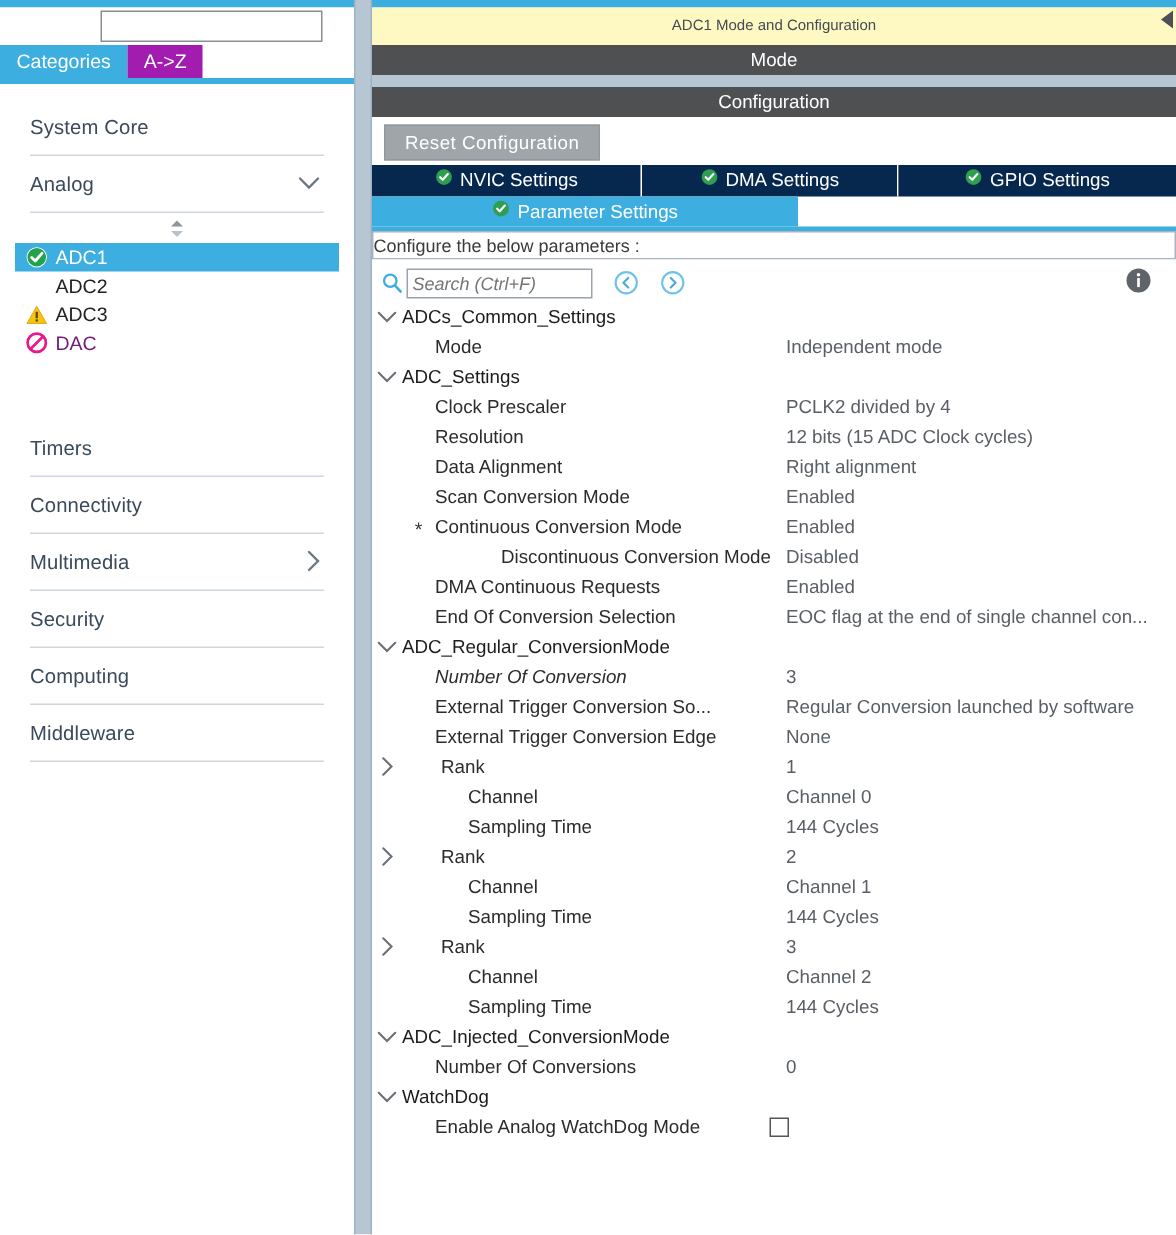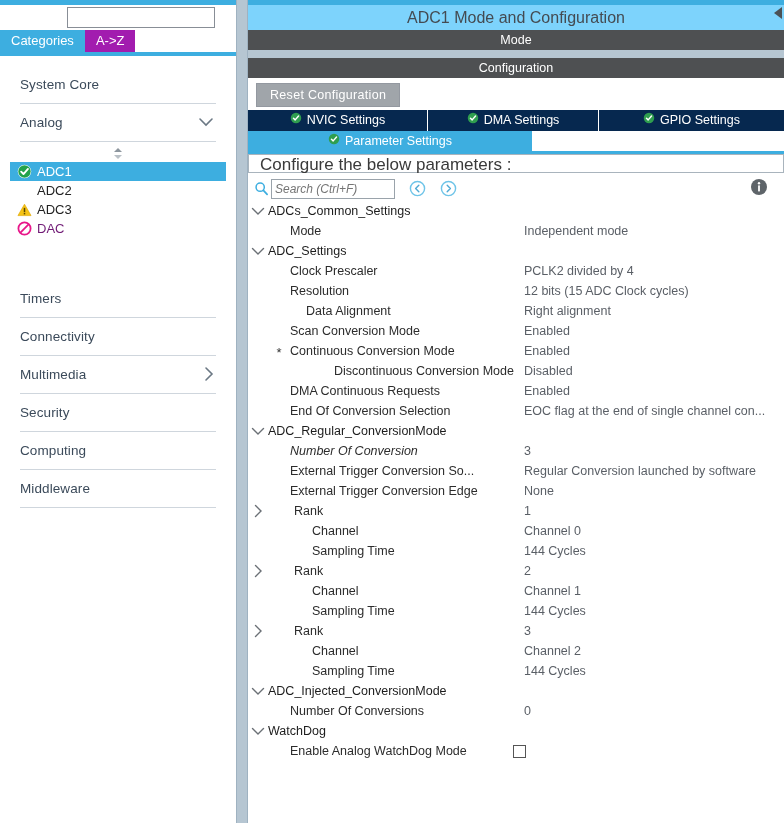--- a/index.html
+++ b/index.html
@@ -152,23 +152,23 @@
   }
   .right-top-bar {
     height: 5px;
     background: #3daee0;
     flex: 0 0 5px;
   }
   .title-bar {
     height: 25px;
     line-height: 25px;
     text-align: center;
-    font-size: 16px;
+    font-size: 10px;
     color: #444b52;
-    background: #7dd3fc;
+    background: #fef9c3;
     flex: 0 0 25px;
   }
   .section-bar {
     height: 20px;
     line-height: 20px;
     text-align: center;
     font-size: 12.5px;
     color: #ffffff;
     background: #4e5052;
     flex: 0 0 20px;
@@ -215,26 +215,26 @@
   }
   .tabx:last-child { border-right: none; }
   .tabx.active { background: #3daee0; }
   .tab-row-2 { flex: 0 0 20px; height: 20px; }
   .tab-row-2 .tabx { height: 20px; line-height: 20px; }
   .tab-blue-underline { height: 3px; background: #3daee0; flex: 0 0 3px; }
 
   .configure-bar {
     height: 19px;
     line-height: 19px;
-    font-size: 17px;
+    font-size: 12px;
     color: #3a3a3a;
     background: #ffffff;
     border: 1px solid #a9b4bd;
     margin: 0;
-    padding-left: 11px;
+    padding-left: 0;
     flex: 0 0 19px;
   }
 
   .search-row {
     height: 26px;
     display: flex;
     align-items: center;
     padding: 3px 0 0 6px;
     background: #ffffff;
     flex: 0 0 28px;
@@ -543,21 +543,21 @@
         </div>
         <div class="trow ">
           <span class="twist"></span>
           <span class="star"></span>
           <span class="tlabel" style="padding-left: 0px;">Resolution</span>
           <span class="tvalue">12 bits (15 ADC Clock cycles)</span>
         </div>
         <div class="trow ">
           <span class="twist"></span>
           <span class="star"></span>
-          <span class="tlabel" style="padding-left: 0px; margin-left: 16px;">Data Alignment</span>
+          <span class="tlabel" style="padding-left: 0px;">Data Alignment</span>
           <span class="tvalue">Right alignment</span>
         </div>
         <div class="trow ">
           <span class="twist"></span>
           <span class="star"></span>
           <span class="tlabel" style="padding-left: 0px;">Scan Conversion Mode</span>
           <span class="tvalue">Enabled</span>
         </div>
         <div class="trow ">
           <span class="twist"></span>

